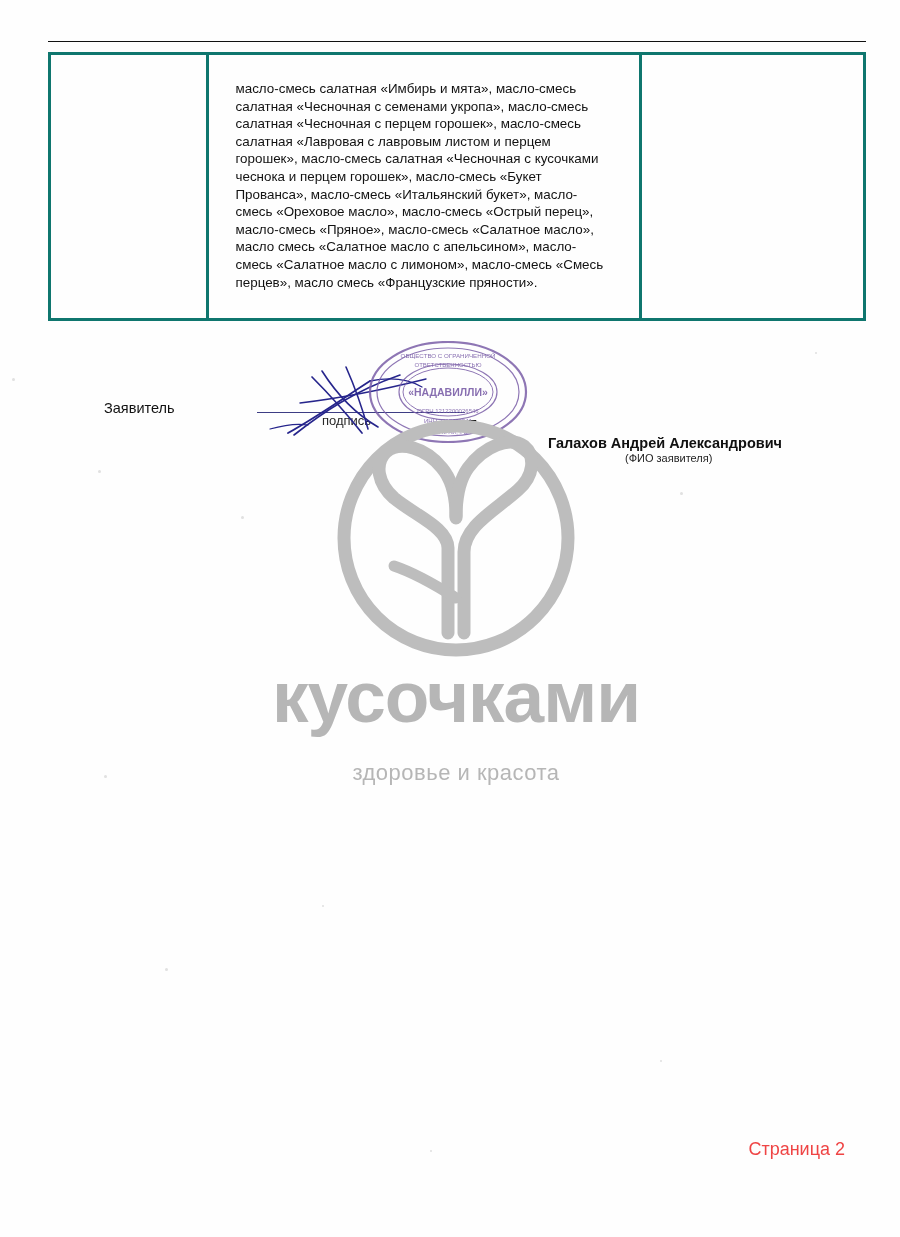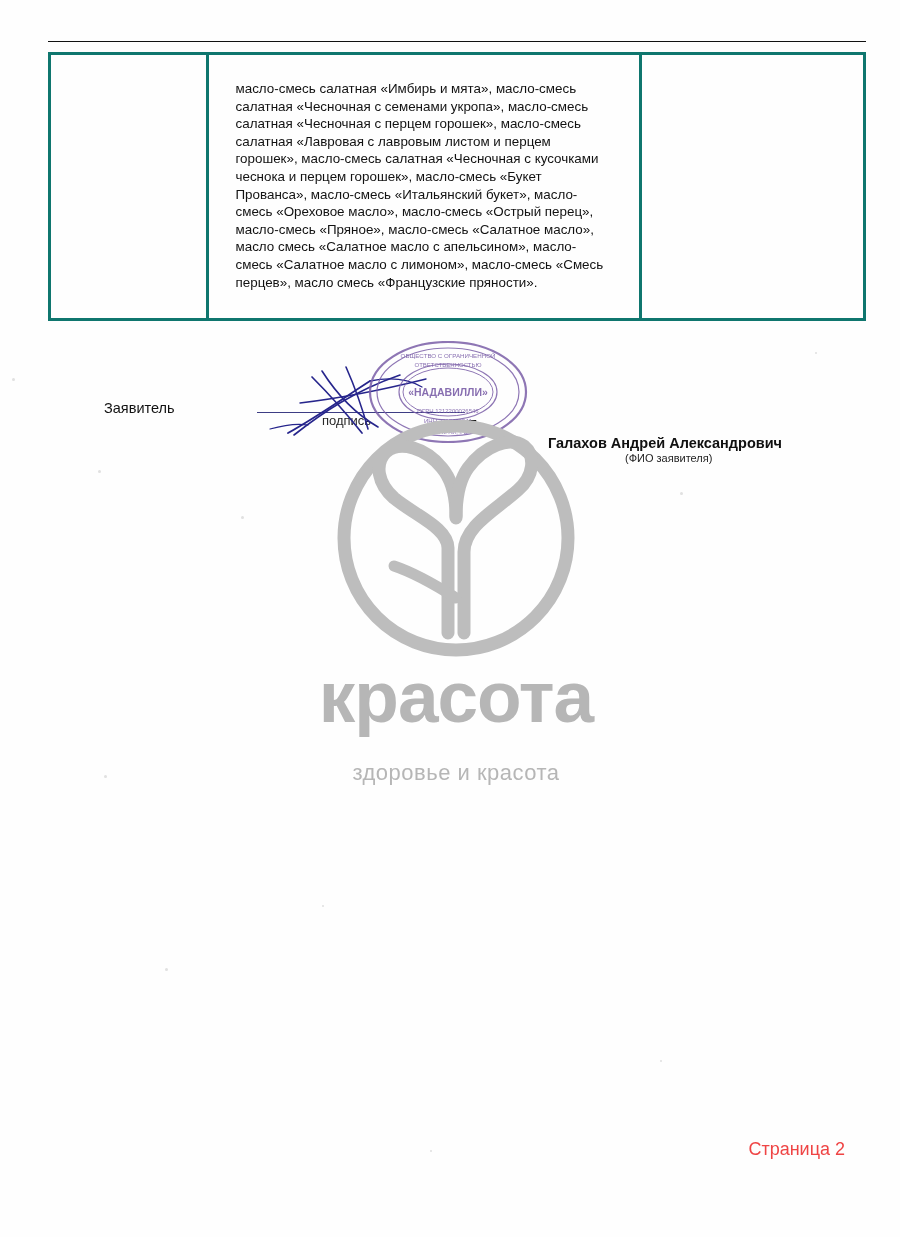--- a/index.html
+++ b/index.html
@@ -262,18 +262,18 @@
 
   <div class="watermark">
     <svg viewBox="0 0 500 240" width="500" height="240">
       <g transform="translate(250,118)">
         <circle cx="0" cy="0" r="112" fill="none" stroke="#bdbdbd" stroke-width="13"></circle>
         <path d="M-8 95 L-8 10 C-8 -10, -40 -22, -62 -40 C-78 -54, -82 -74, -70 -86 C-56 -98, -30 -90, -14 -70 C-4 -58, 0 -40, 0 -22" fill="none" stroke="#bdbdbd" stroke-width="13" stroke-linecap="round"></path>
         <path d="M8 95 L8 14 C8 -12, 40 -28, 62 -48 C78 -62, 80 -82, 68 -92 C54 -102, 28 -92, 12 -70 C2 -56, 0 -38, 0 -20" fill="none" stroke="#bdbdbd" stroke-width="13" stroke-linecap="round"></path>
         <path d="M0 60 C -22 46, -44 34, -62 28" fill="none" stroke="#bdbdbd" stroke-width="11" stroke-linecap="round"></path>
       </g>
     </svg>
-    <div class="wm-title">красота</div>
+    <div class="wm-title">кусочками</div>
     <div class="wm-sub">здоровье и красота</div>
   </div>
 
   <div class="footer">Страница 2</div>
 </div>
 
 </body></html>

